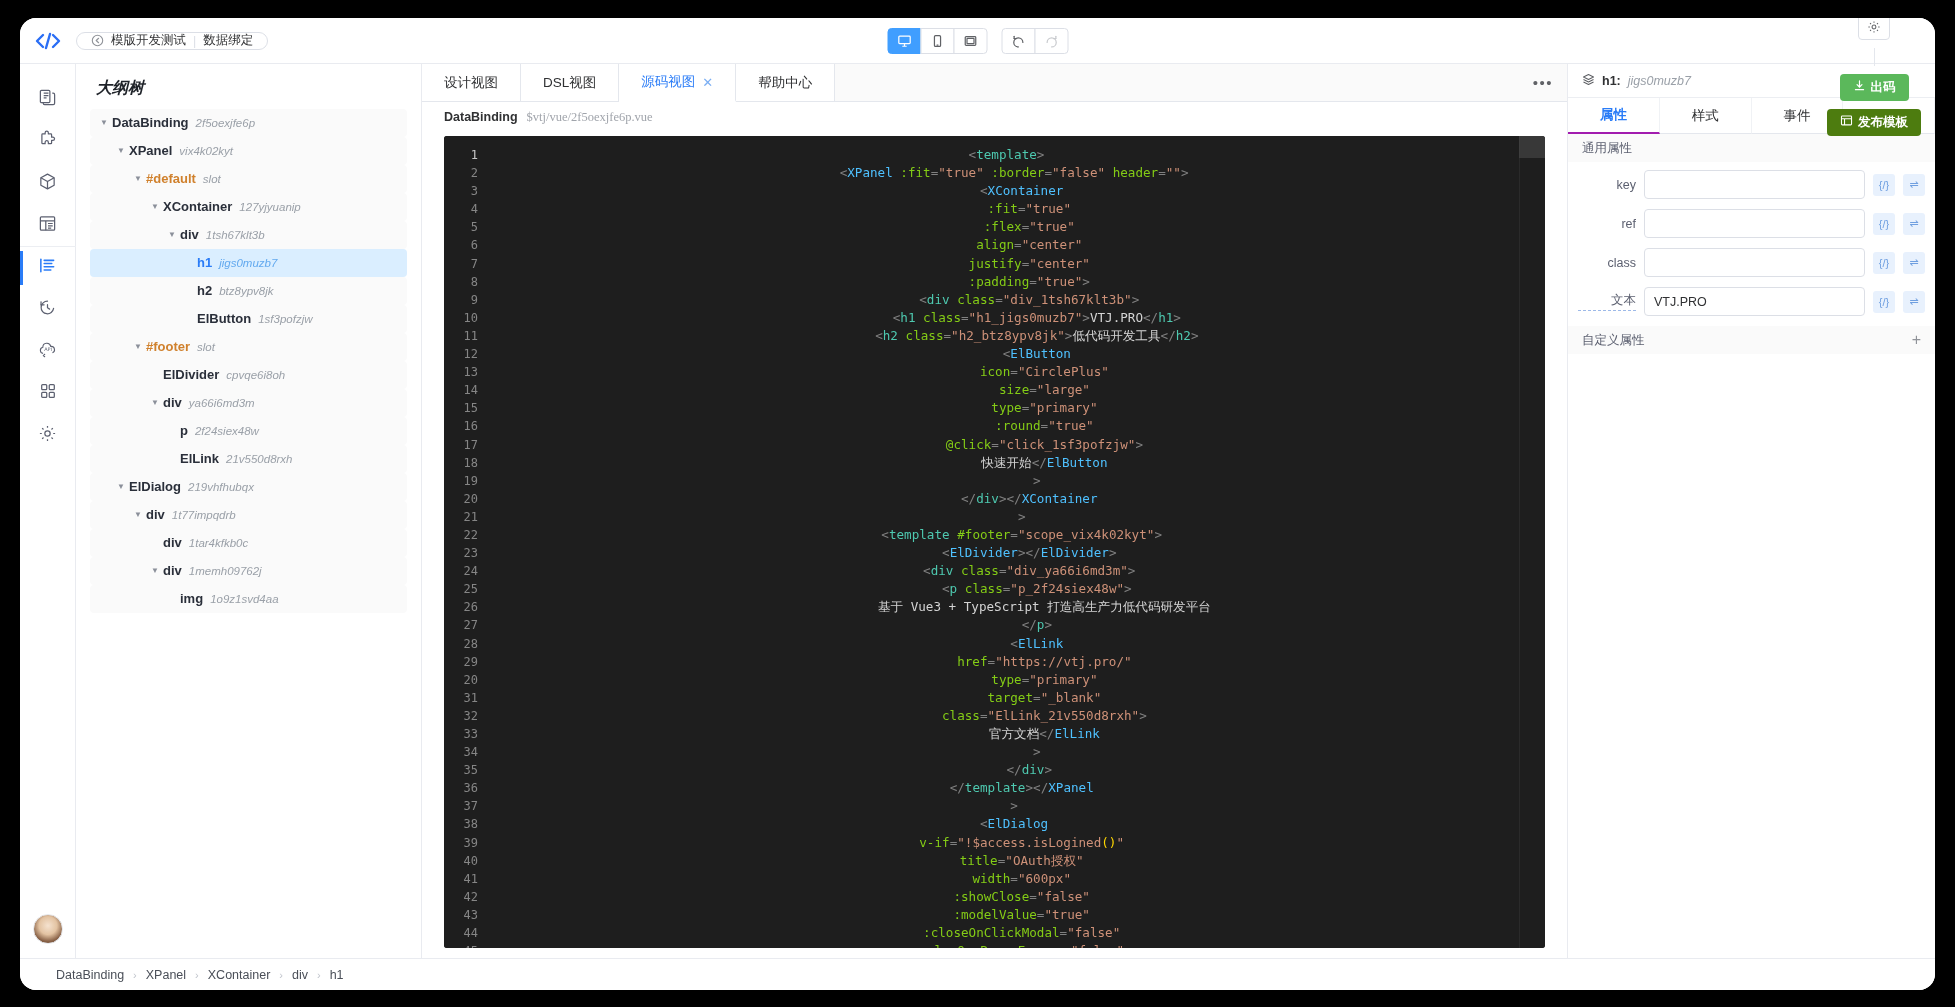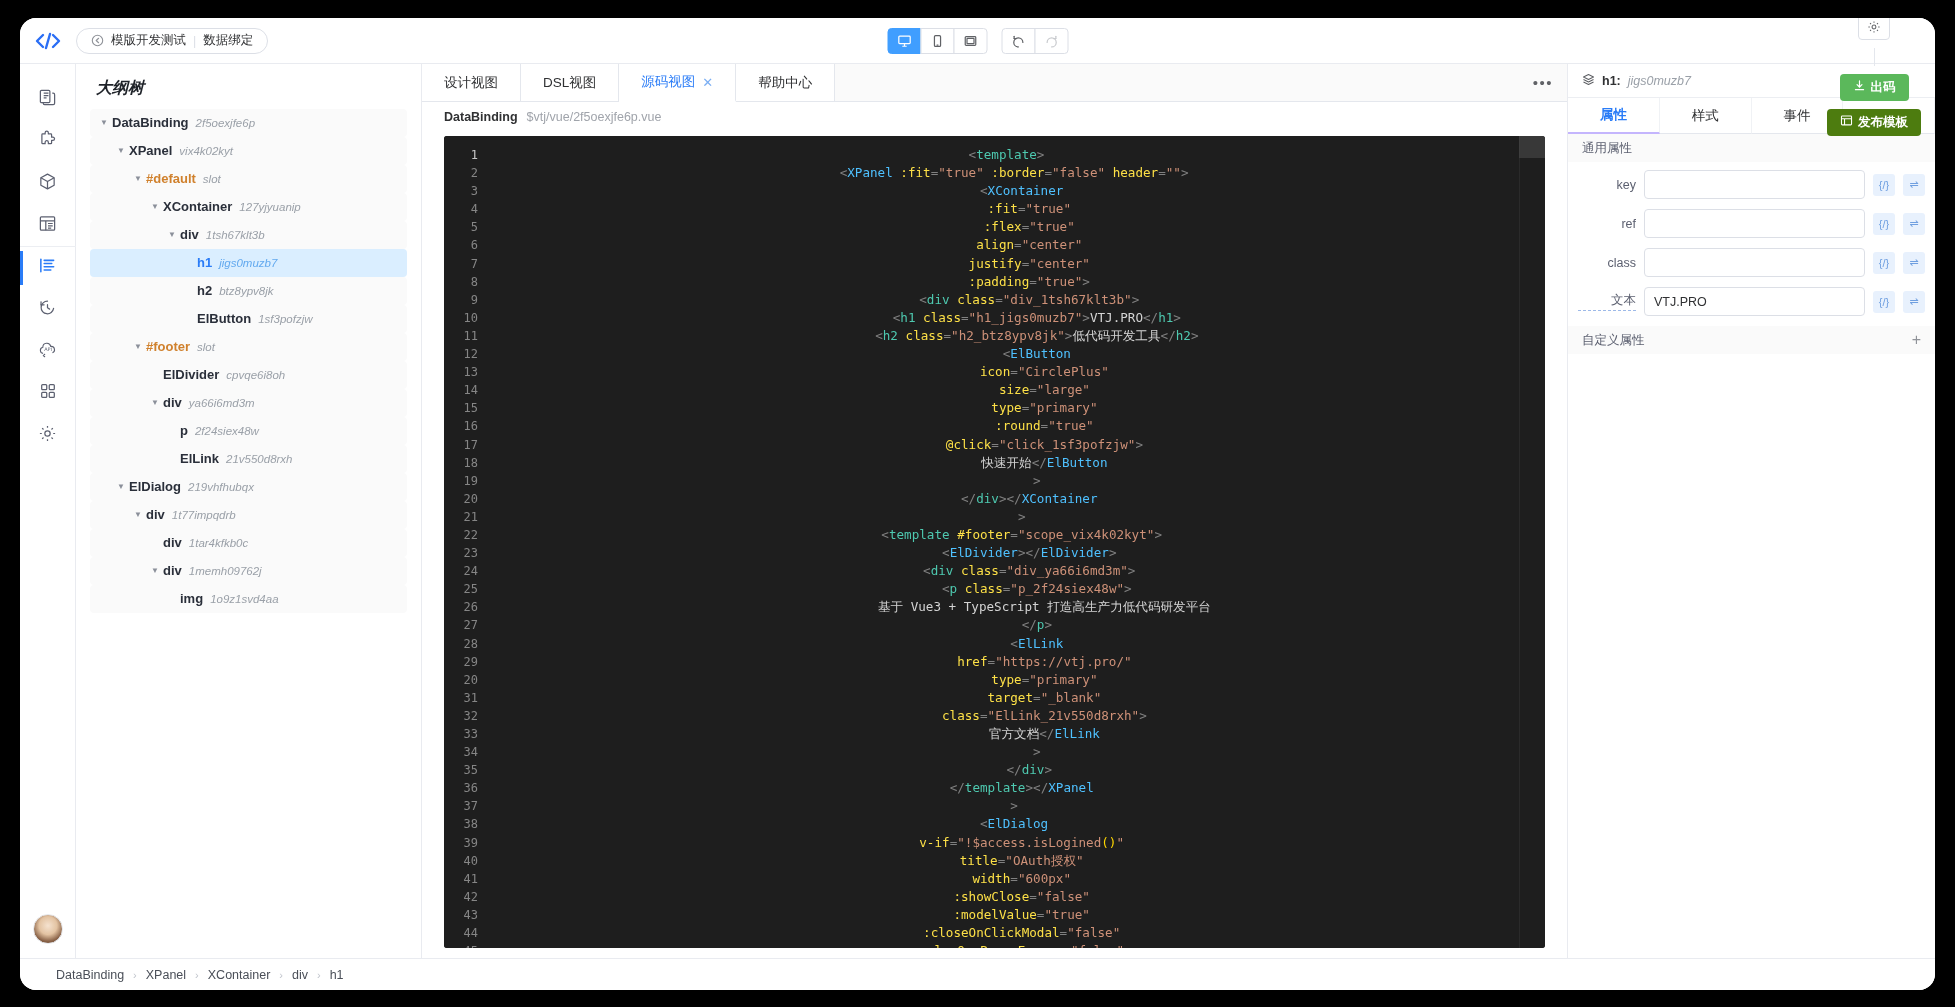--- a/index.html
+++ b/index.html
@@ -27,21 +27,21 @@
     background: #fff;
     position: relative;
   }
   .logo {
     width: 56px; height: 46px;
     display: flex; align-items: center; justify-content: center;
     color: #2a6ef5;
   }
   .crumb-pill {
     display: flex; align-items: center;
-    height: 26px;
+    height: 18px;
     border: 1px solid #dcdfe6;
     border-radius: 14px;
     padding: 0 14px;
     font-size: 12.5px;
     color: #303133;
     gap: 7px;
   }
   .crumb-pill .back-ic {
     width: 13px; height: 13px;
     display: inline-flex; align-items: center; justify-content: center;
@@ -185,21 +185,21 @@
     display: flex; align-items: center; color: #606266;
     letter-spacing: 1.5px; font-size: 15px; cursor: pointer;
   }
   .filebar {
     height: 30px; flex: 0 0 30px;
     display: flex; align-items: center; gap: 9px;
     padding-left: 22px; font-size: 12.5px;
     background: #fff;
   }
   .filebar .fname { font-weight: 700; color: #303133; }
-  .filebar .fpath { color: #a0a4ab; }
+  .filebar .fpath { color: #a0a4ab; font-family: Liberation Serif, serif; }
 
   .editor-wrap { flex: 1; padding: 4px 22px 10px 22px; min-height: 0; }
   .editor {
     height: 100%; background: #1e1e1e;
     border-radius: 3px; overflow: hidden;
     display: flex; position: relative;
     font-family: "DejaVu Sans Mono", monospace;
   }
   .gutter {
     width: 46px; flex: 0 0 46px; background: #1e1e1e;
@@ -242,21 +242,21 @@
     border-bottom: 1px solid #eceef2; color: #303133;
   }
   .rp-head .tag { font-weight: 600; }
   .rp-head .tid { font-style: italic; color: #9aa0a8; }
   .rp-tabs { display: flex; height: 36px; flex: 0 0 36px; }
   .rp-tab {
     flex: 1; display: flex; align-items: center; justify-content: center;
     font-size: 13.5px; color: #303133; cursor: pointer;
     border-bottom: 1px solid #e4e7ed; border-right: 1px solid #f0f2f5;
   }
-  .rp-tab.active { color: #2a7cf7; font-weight: 600; border-bottom: 2px solid #c4b5fd; }
+  .rp-tab.active { color: #2a7cf7; font-weight: 600; border-bottom: 2px solid #a21caf; }
   .rp-section {
     height: 28px; display: flex; align-items: center;
     justify-content: space-between;
     padding: 0 14px; font-size: 12.5px; color: #5c6070;
     background: #fafafa;
   }
   .rp-section .plus { color: #909399; font-size: 16px; cursor: pointer; }
   .rp-rows { padding: 8px 10px 0 10px; }
   .rp-row {
     display: flex; align-items: center; gap: 8px;
@@ -287,21 +287,21 @@
     height: 32px; flex: 0 0 32px;
     border-top: 1px solid #e9ebf0;
     display: flex; align-items: center;
     padding-left: 36px; gap: 9px;
     font-size: 12.5px; color: #4a4f58; background: #fff;
   }
   .footer .sep { color: #c0c4cc; font-size: 11px; }
   .footer .bc { cursor: pointer; }
 
   
-  .t-tag{color:#4ec9b0}.t-comp{color:#4fc1ff}.t-attr{color:#fde047}
+  .t-tag{color:#4ec9b0}.t-comp{color:#4fc1ff}.t-attr{color:#84cc16}
   .t-str{color:#ce9178}.t-pun{color:#808080}.t-txt{color:#d4d4d4}.t-br{color:#ffd700}
 </style>
 </head>
 <body>
 
 <div id="app">
 
   <div class="topbar">
     <div class="logo">
       <svg width="26" height="20" viewBox="0 0 26 20" fill="none" stroke="currentColor" stroke-width="2.4" stroke-linecap="round" stroke-linejoin="round">

